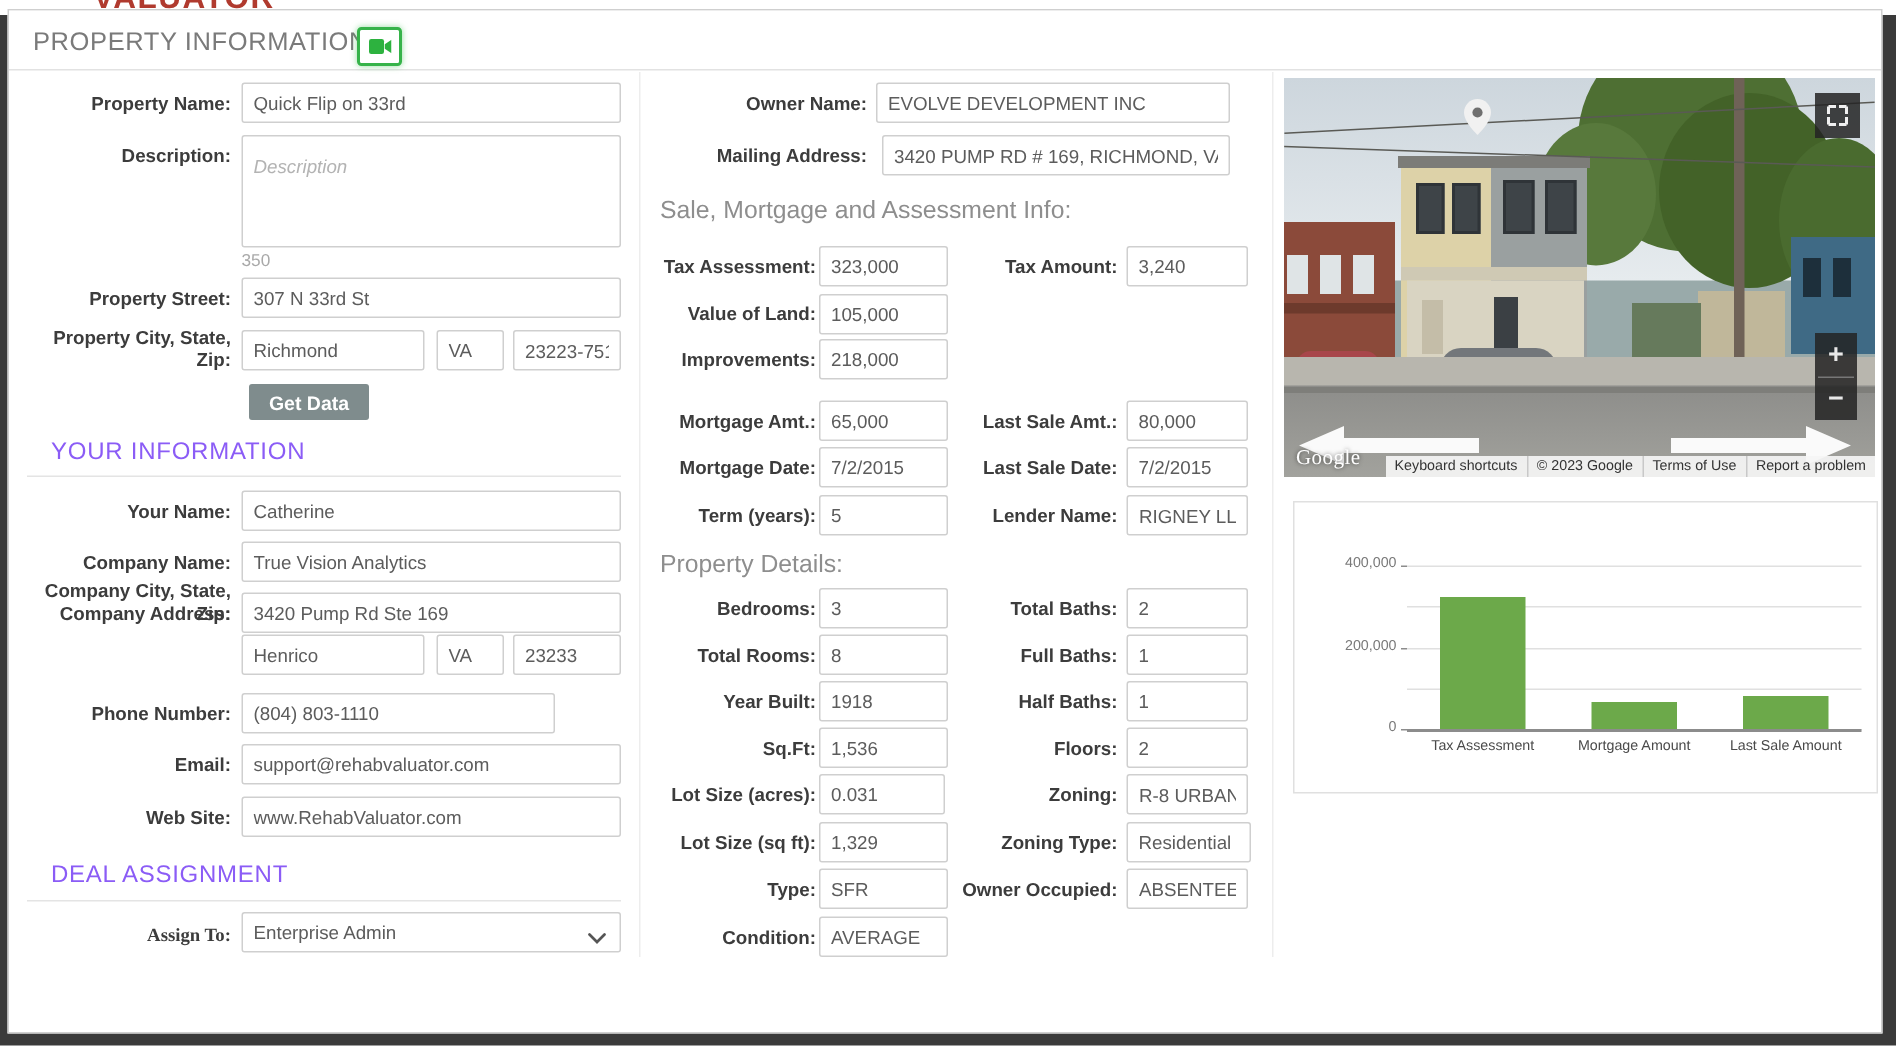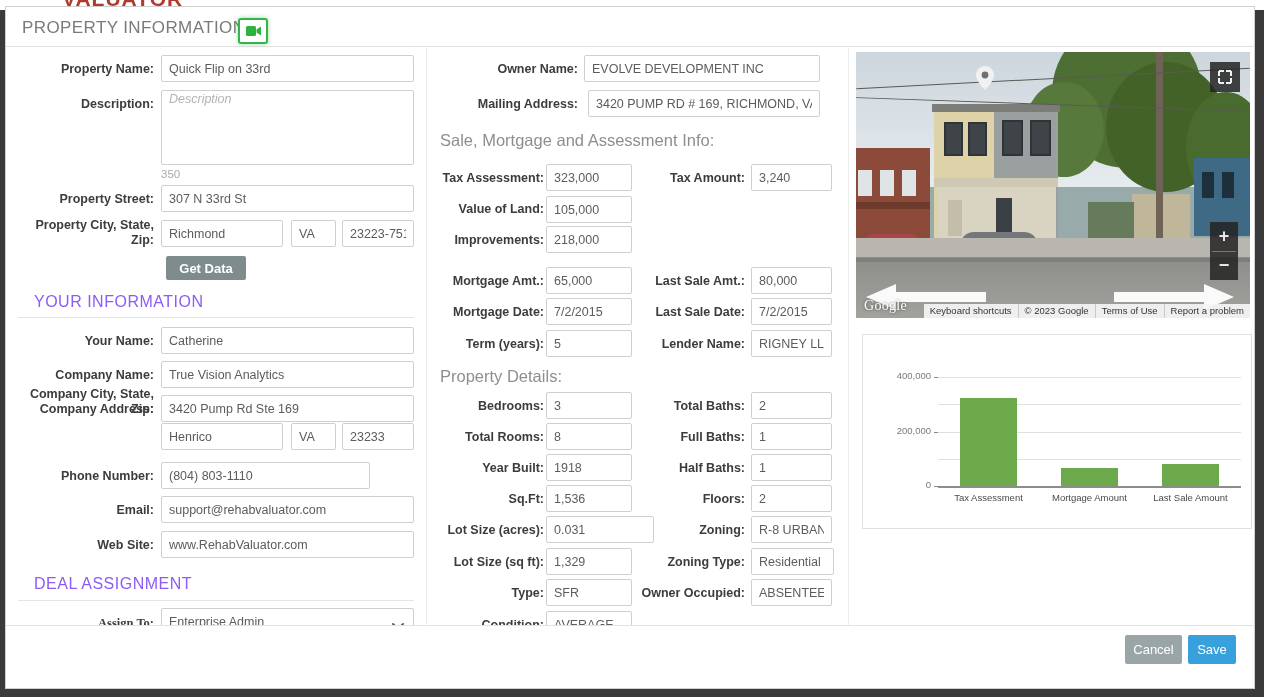--- a/index.html
+++ b/index.html
@@ -43,21 +43,21 @@
     position:absolute;font-size:12.5px;font-weight:bold;color:#3c3c3c;
     text-align:right;line-height:15px;
   }
   .fld{
     position:absolute;box-sizing:border-box;height:27px;
     border:1px solid #cfcfcf;background:#fff;border-radius:2px;
     font-family:"Liberation Sans", sans-serif;font-size:12.5px;color:#5c5c5c;
     padding:0 7px;outline:none;
   }
   .fld::placeholder{color:#b3b3b3;font-style:italic;}
-  textarea.fld{padding-top:0;resize:none;font-style:italic;color:#b3b3b3;line-height:16px;}
+  textarea.fld{padding-top:12px;resize:none;font-style:italic;color:#b3b3b3;line-height:16px;}
   .counter{position:absolute;font-size:11.5px;color:#a9a9a9;}
   .sec-hd{
     position:absolute;font-size:16px;color:#8b5cf6;letter-spacing:.5px;font-weight:400;
   }
   .sec-rule{position:absolute;height:1px;background:#e4e4e4;}
   .sub-hd{
     position:absolute;font-size:16.5px;color:#8e8e8e;font-weight:400;
   }
   .btn-grey{
     position:absolute;background:#7f8c8d;color:#fff;border:none;border-radius:2px;
@@ -241,21 +241,21 @@
       <div class="sub-hd" style="left:434px;top:360px;">Property Details:</div>
       <div class="lbl" style="left:400px;top:392px;width:138px;">Bedrooms:</div>
       <input class="fld" style="left: 540px; top: 385px; width: 86px;" type="text" value="3">
       <div class="lbl" style="left:400px;top:423px;width:138px;">Total Rooms:</div>
       <input class="fld" style="left: 540px; top: 416px; width: 86px;" type="text" value="8">
       <div class="lbl" style="left:400px;top:454px;width:138px;">Year Built:</div>
       <input class="fld" style="left: 540px; top: 447px; width: 86px;" type="text" value="1918">
       <div class="lbl" style="left:400px;top:485px;width:138px;">Sq.Ft:</div>
       <input class="fld" style="left: 540px; top: 478px; width: 86px;" type="text" value="1,536">
       <div class="lbl" style="left:400px;top:516px;width:138px;">Lot Size (acres):</div>
-      <input class="fld" style="left: 540px; top: 509px; width: 108px;" type="text" value="0.031">
+      <input class="fld" style="left: 540px; top: 509px; width: 84px;" type="text" value="0.031">
       <div class="lbl" style="left:400px;top:548px;width:138px;">Lot Size (sq ft):</div>
       <input class="fld" style="left: 540px; top: 541px; width: 86px;" type="text" value="1,329">
       <div class="lbl" style="left:400px;top:579px;width:138px;">Type:</div>
       <input class="fld" style="left: 540px; top: 572px; width: 86px;" type="text" value="SFR">
       <div class="lbl" style="left:400px;top:611px;width:138px;">Condition:</div>
       <input class="fld" style="left: 540px; top: 604px; width: 86px;" type="text" value="AVERAGE">
       <div class="lbl" style="left:615px;top:392px;width:124px;">Total Baths:</div>
       <input class="fld" style="left: 745px; top: 385px; width: 81px;" type="text" value="2">
       <div class="lbl" style="left:615px;top:423px;width:124px;">Full Baths:</div>
       <input class="fld" style="left: 745px; top: 416px; width: 81px;" type="text" value="1">
@@ -372,18 +372,14 @@
         <div style="position:absolute;left:71px;top:151px;width:4px;height:1px;background:#8c8c8c;"></div>
         <div class="bar" style="left:97px;top:62.9825px;width:57px;height:88.0175px;background:#6ca94a;" title="Tax Assessment: 323,000"></div>
         <div class="xtick" style="left:77.5px;top:157px;width:96px;">Tax Assessment</div>
         <div class="bar" style="left:198px;top:133.2875px;width:57px;height:17.712500000000002px;background:#6ca94a;" title="Mortgage Amount: 65,000"></div>
         <div class="xtick" style="left:178.5px;top:157px;width:96px;">Mortgage Amount</div>
         <div class="bar" style="left:299px;top:129.2px;width:57px;height:21.8px;background:#6ca94a;" title="Last Sale Amount: 80,000"></div>
         <div class="xtick" style="left:279.5px;top:157px;width:96px;">Last Sale Amount</div>
       </div>
   </div>
 
-  <div class="footer">
-    <button class="btn-cancel">Cancel</button>
-    <button class="btn-save">Save</button>
-  </div>
 
 </div>
 
 </body></html>

